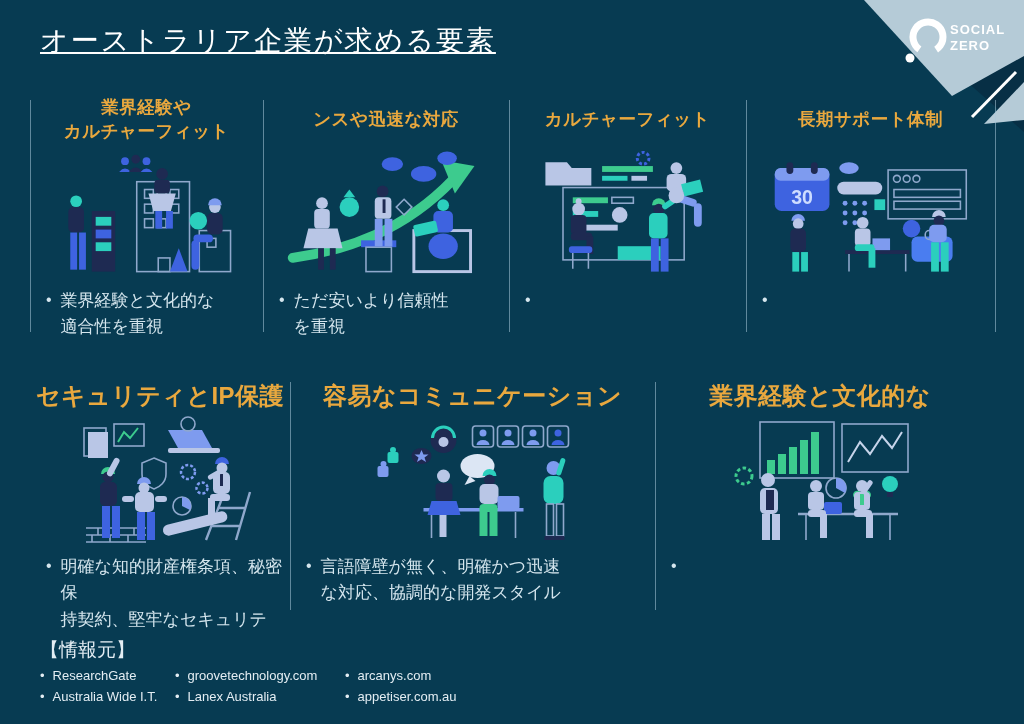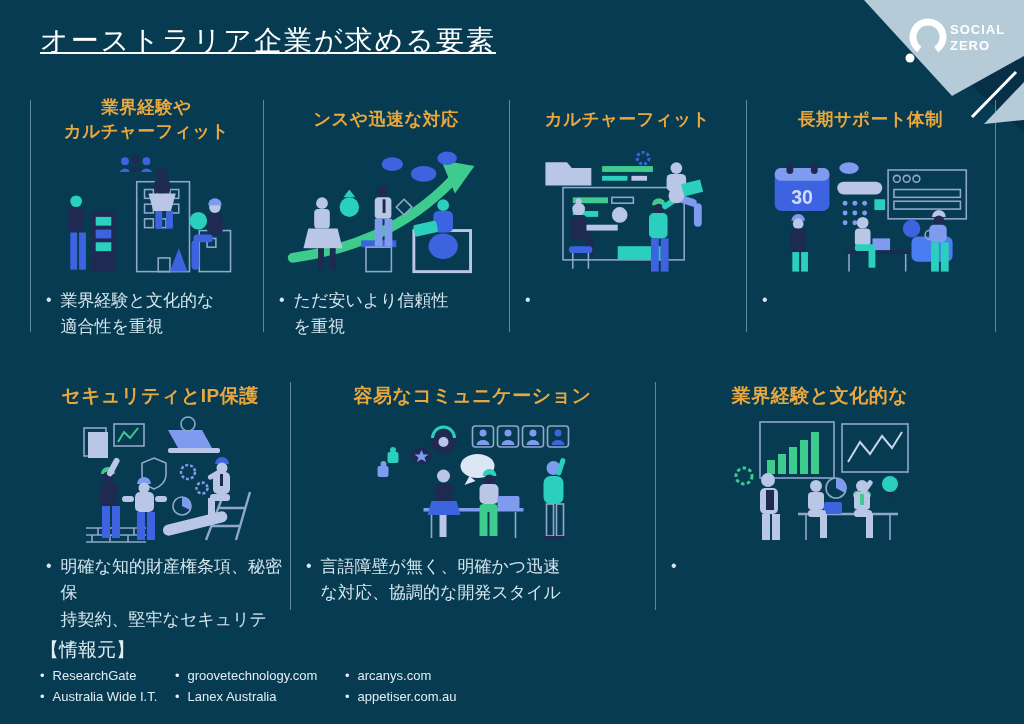--- a/index.html
+++ b/index.html
@@ -18,21 +18,21 @@
   
   .row{position:absolute;display:flex;align-items:flex-start;}
   .row1{left:30px;top:92px;width:965px;}
   .row2{left:30px;top:378px;width:955px;}
   .card{display:flex;flex-direction:column;align-items:center;}
   .card-heading{
     color:#E9A83E;font-weight:bold;text-align:center;white-space:pre-line;
     letter-spacing:.5px;display:flex;align-items:center;justify-content:center;
   }
   .row1 .card-heading{font-size:17.5px;min-height:56px;line-height:1.35;}
-  .row2 .card-heading{font-size:19px;min-height:36px;}
+  .row2 .card-heading{font-size:24px;min-height:36px;}
   .illus{height:132px;display:flex;justify-content:center;}
   .bullet{
     display:flex;gap:9px;align-self:stretch;margin-top:8px;
     padding:0 6px 0 16px;color:#D5E6EE;
   }
   .bullet .dot{font-size:16px;line-height:1.5;}
   .bullet .btxt{font-size:17px;line-height:1.55;white-space:pre-line;}
   
   .vdiv{position:absolute;width:1px;background:rgba(170,203,219,.55);}
   

